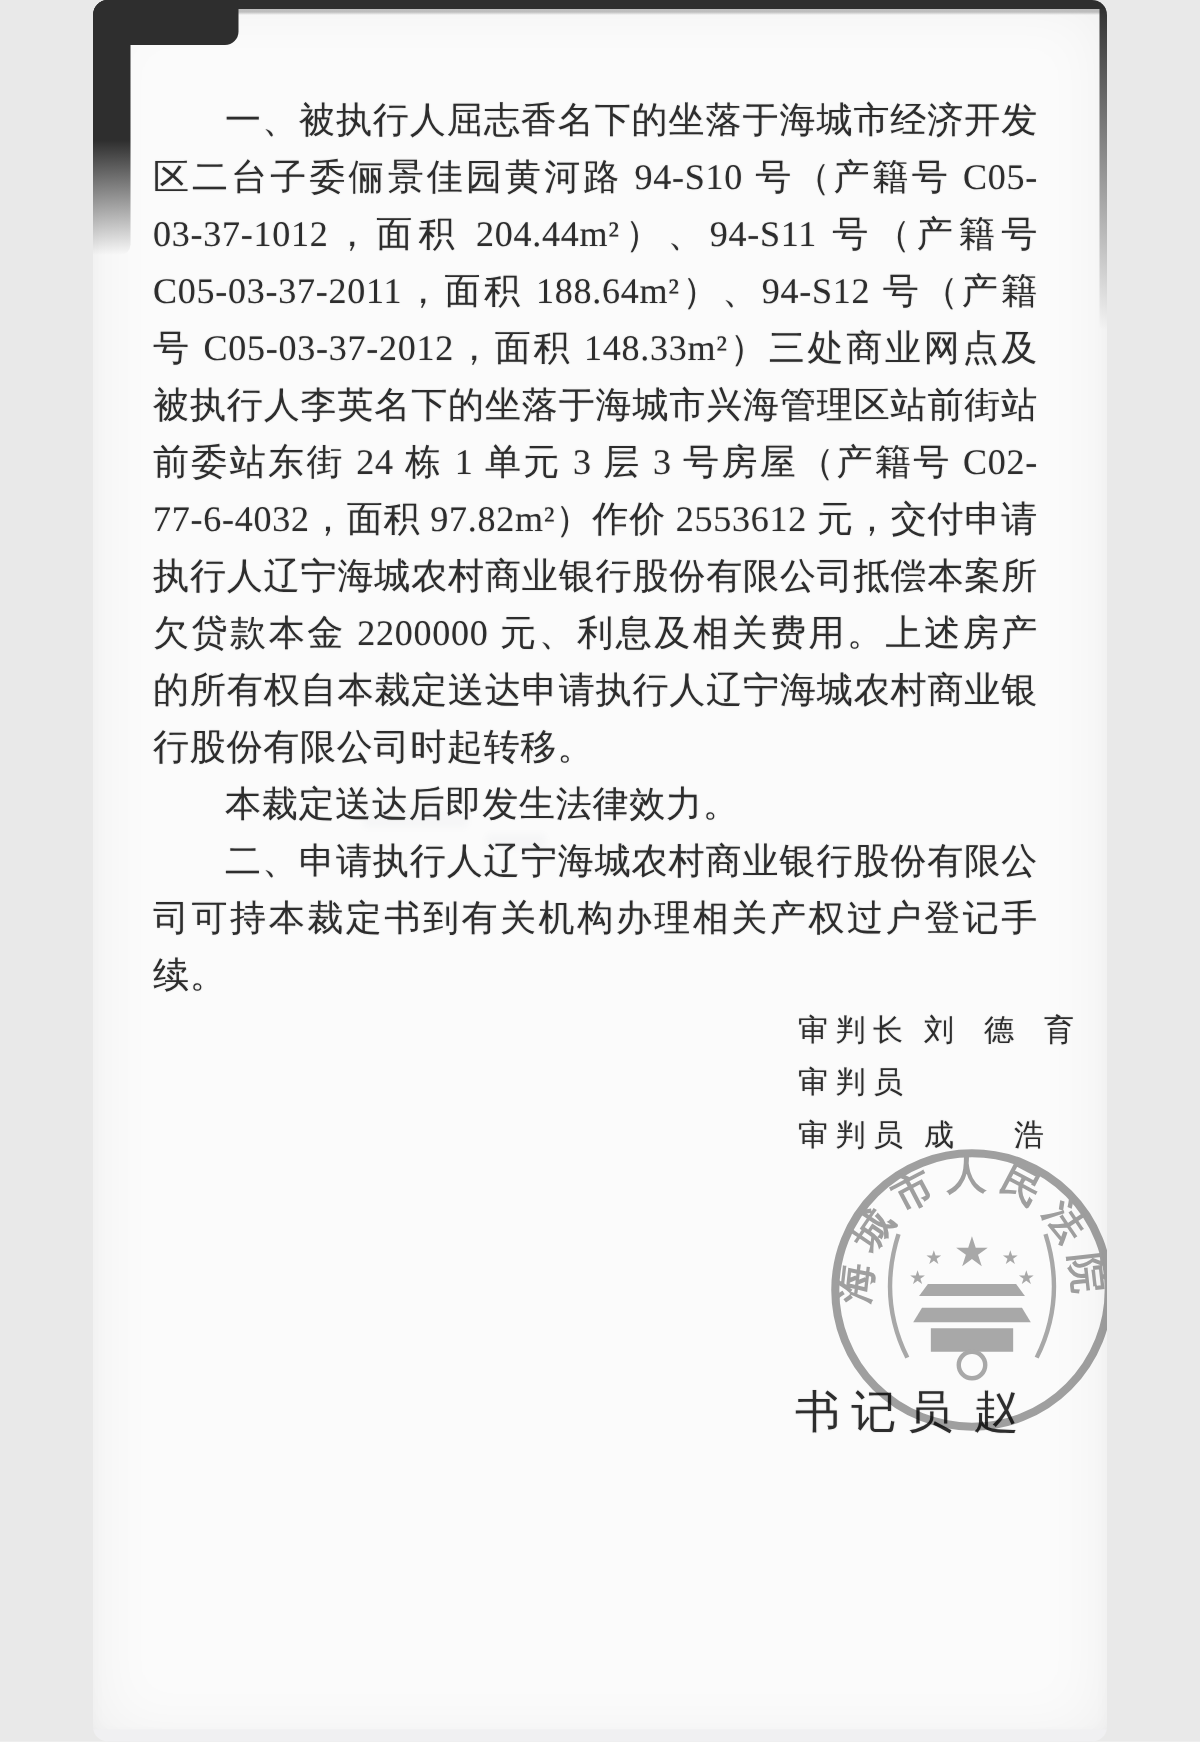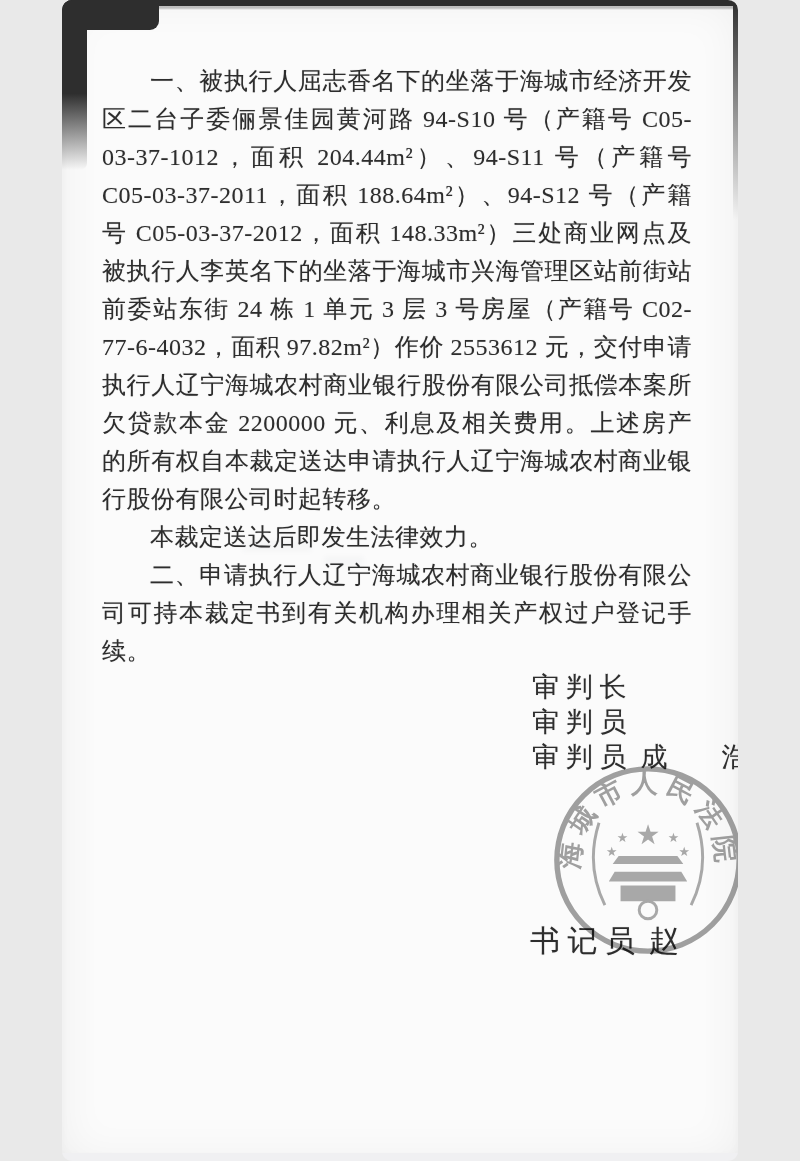--- a/index.html
+++ b/index.html
@@ -22,21 +22,21 @@
   .edge-bottom{position:absolute;bottom:0;left:0;width:100%;height:8px;background:#f0f0f2;}
 
   
   .content{position:absolute;left:40px;right:46px;top:62px;}
   .doc-par{
     margin:0;font-size:24px;line-height:38px;text-align:justify;text-indent:2em;
     letter-spacing:.5px;text-shadow:0 0 1px rgba(40,40,40,.28);
   }
 
   
-  .sig-block{position:absolute;top:670px;left:470px;font-size:27px;text-shadow:0 0 1px rgba(40,40,40,.28);}
+  .sig-block{position:absolute;top:670px;left:470px;font-size:20px;text-shadow:0 0 1px rgba(40,40,40,.28);}
   .sig-row{height:35px;line-height:35px;display:flex;white-space:pre;}
   .sig-name{margin-left:14px;}
   .date-line{position:absolute;top:851px;left:444px;font-size:25px;letter-spacing:2px;white-space:pre;text-shadow:0 0 1px rgba(40,40,40,.28);}
   .clerk-line{position:absolute;top:921px;left:468px;font-size:30px;display:flex;white-space:pre;text-shadow:0 0 1px rgba(40,40,40,.28);}
   .clerk-name{margin-left:14px;}
 
   
   .seal{position:absolute;left:488px;top:762px;width:196px;height:196px;mix-blend-mode:multiply;opacity:.82;}
   .seal-ring{fill:none;stroke:var(--color-seal,#8d8d8d);stroke-width:5.5;}
   .seal-text{fill:var(--color-seal,#8d8d8d);font-size:27px;font-weight:bold;letter-spacing:7px;
@@ -61,20 +61,21 @@
 
   <div class="content">
     <p class="doc-par">一、被执行人屈志香名下的坐落于海城市经济开发区二台子委俪景佳园黄河路 94-S10 号（产籍号 C05-03-37-1012，面积 204.44m²）、94-S11 号（产籍号 C05-03-37-2011，面积 188.64m²）、94-S12 号（产籍号 C05-03-37-2012，面积 148.33m²）三处商业网点及被执行人李英名下的坐落于海城市兴海管理区站前街站前委站东街 24 栋 1 单元 3 层 3 号房屋（产籍号 C02-77-6-4032，面积 97.82m²）作价 2553612 元，交付申请执行人辽宁海城农村商业银行股份有限公司抵偿本案所欠贷款本金 2200000 元、利息及相关费用。上述房产的所有权自本裁定送达申请执行人辽宁海城农村商业银行股份有限公司时起转移。</p>
     <p class="doc-par">本裁定送达后即发生法律效力。</p>
     <p class="doc-par">二、申请执行人辽宁海城农村商业银行股份有限公司可持本裁定书到有关机构办理相关产权过户登记手续。</p>
   </div>
 
   <div class="sig-block">
     <div class="sig-row">
       <span class="sig-title">审 判 长</span>
+      <span class="sig-name">刘　德　育</span>
     </div>
     <div class="sig-row">
       <span class="sig-title">审 判 员</span>
     </div>
     <div class="sig-row">
       <span class="sig-title">审 判 员</span>
       <span class="sig-name">成　　浩</span>
     </div>
   </div>
 

